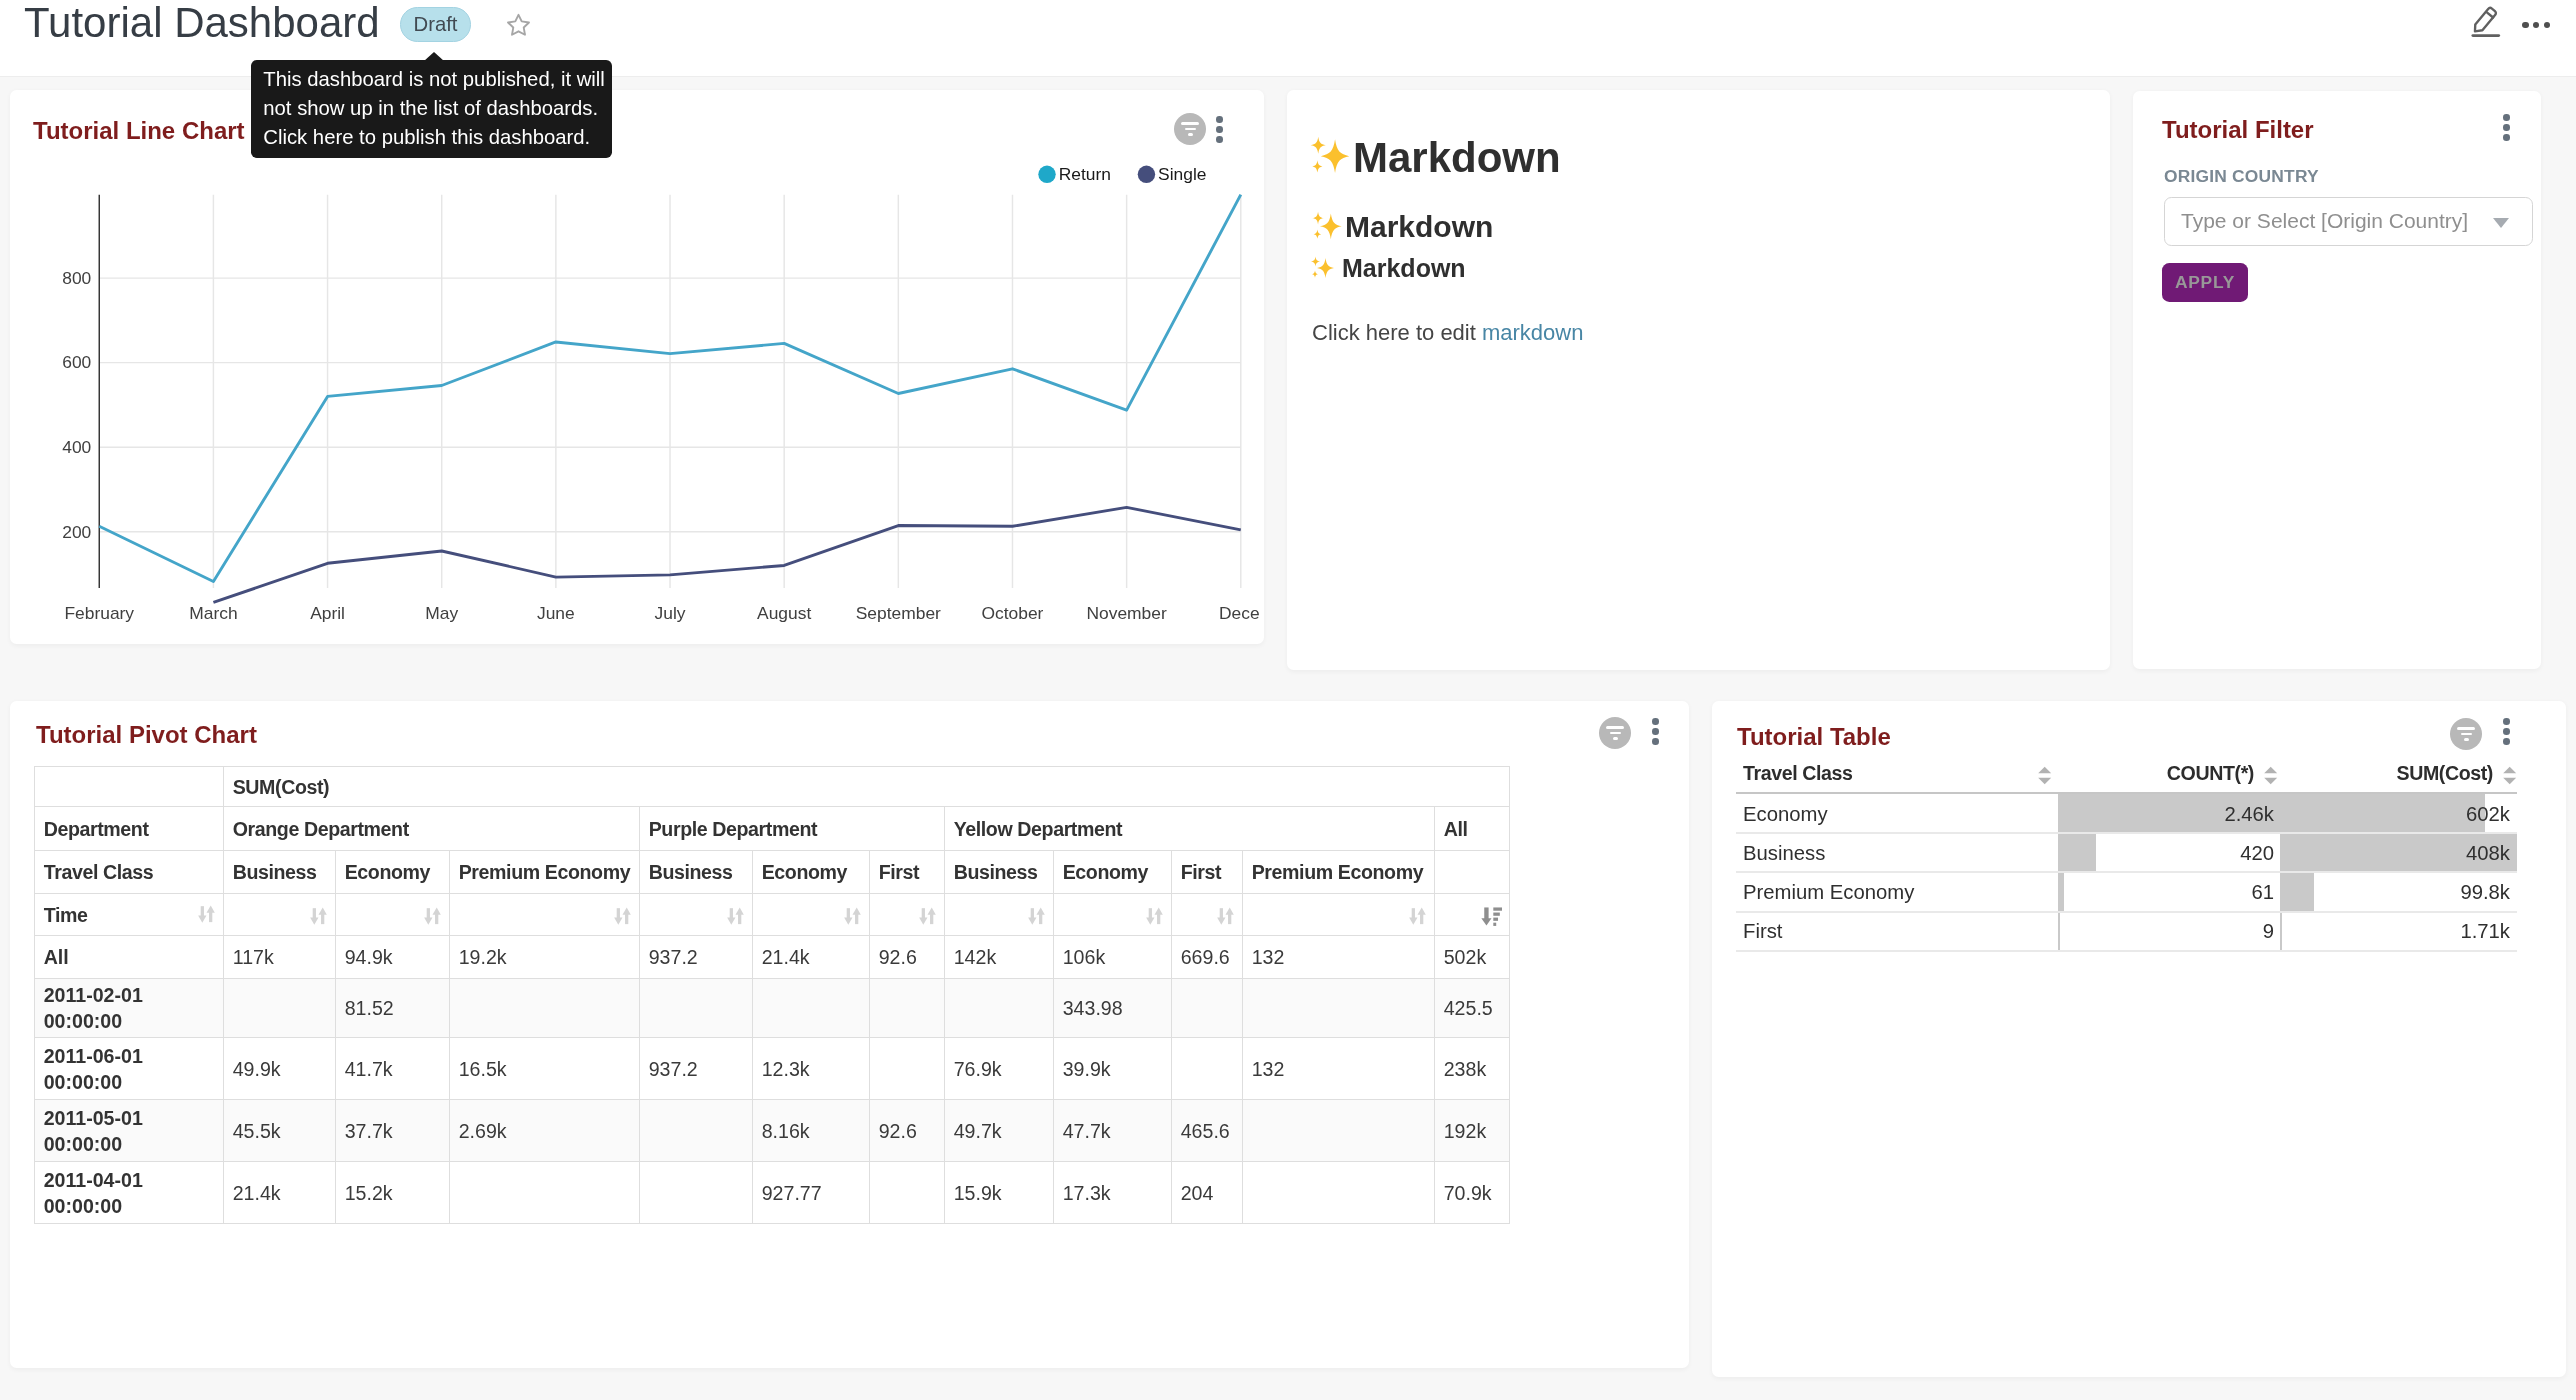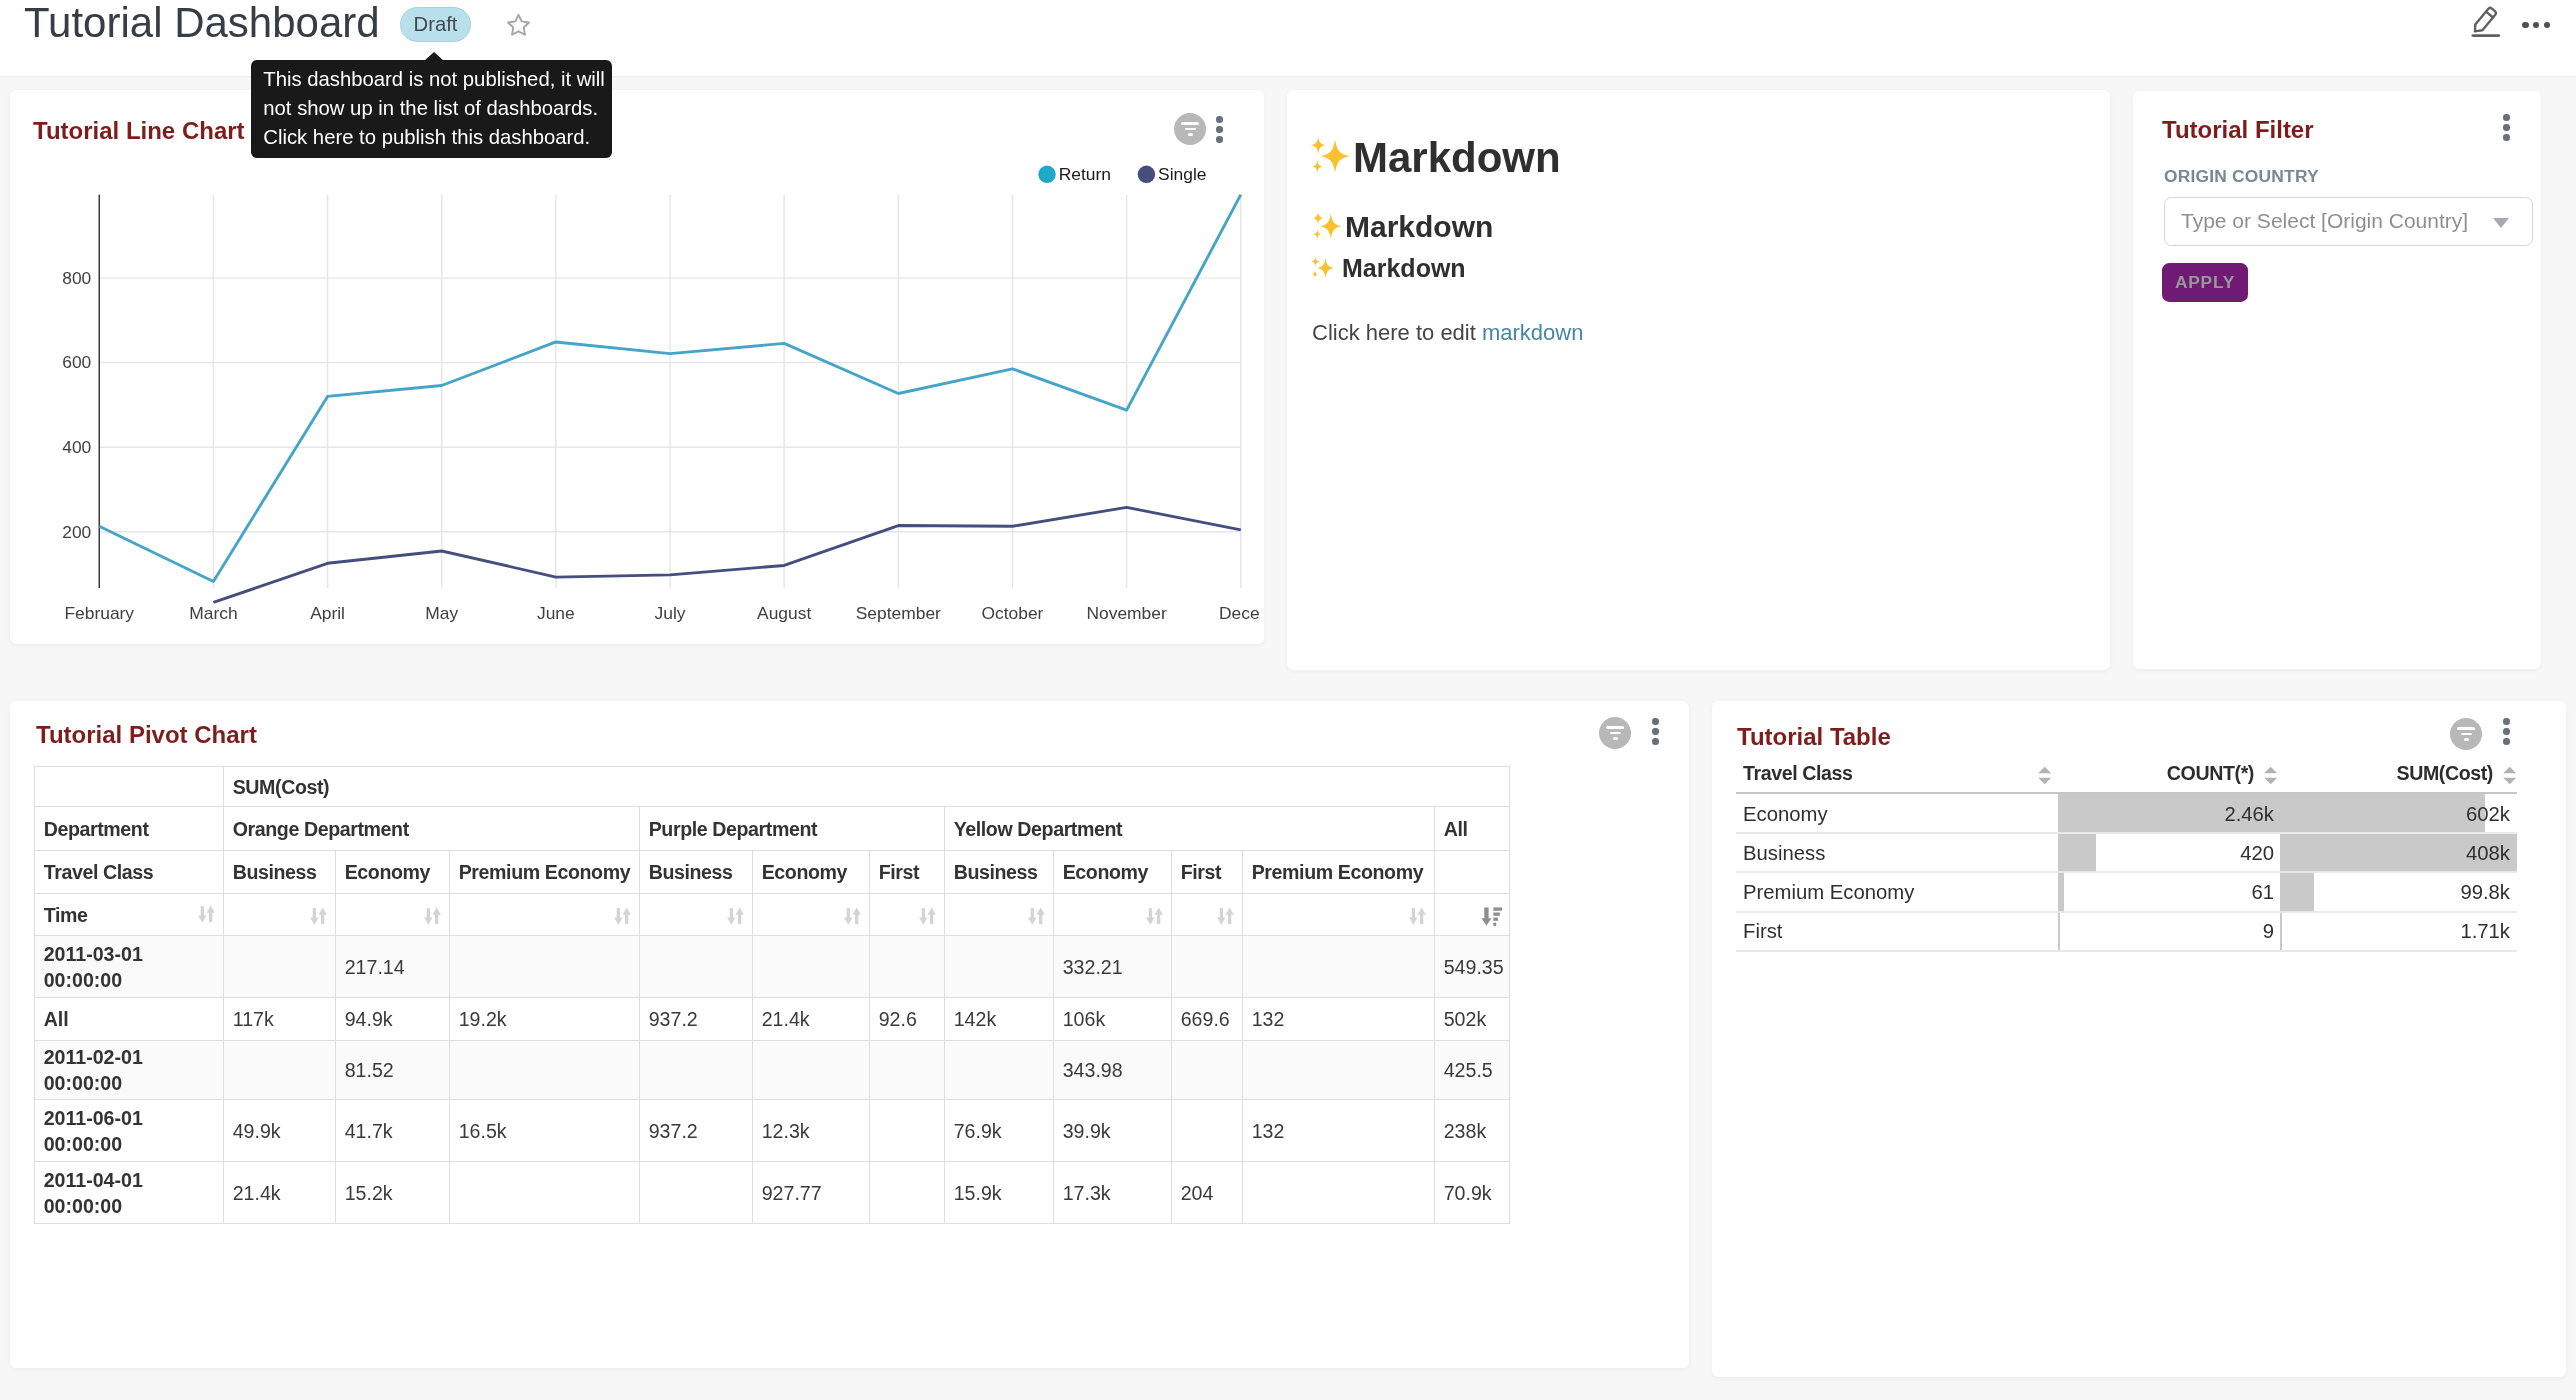--- a/index.html
+++ b/index.html
@@ -302,34 +302,20 @@
             <g fill="#8e8e8e">
               <rect x="4.5" y="2" width="6" height="17"></rect>
               <path d="M0.5 17 L14.5 17 L7.5 27 Z"></path>
               <rect x="17" y="2" width="12" height="4.5"></rect>
               <rect x="17" y="9" width="9" height="4.5"></rect>
               <rect x="17" y="16" width="6.5" height="4.5"></rect>
               <rect x="17" y="23" width="4" height="4.5"></rect>
             </g>
           </svg></td>
   </tr>
-  <tr style="height:62px;" class="zb">
-        <td class="rl">2011-03-01<br>00:00:00</td>
-        <td></td>
-        <td>217.14</td>
-        <td></td>
-        <td></td>
-        <td></td>
-        <td></td>
-        <td></td>
-        <td>332.21</td>
-        <td></td>
-        <td></td>
-        <td>549.35</td>
-      </tr>
   <tr style="height:43px;">
         <td class="rl">All</td>
         <td>117k</td>
         <td>94.9k</td>
         <td>19.2k</td>
         <td>937.2</td>
         <td>21.4k</td>
         <td>92.6</td>
         <td>142k</td>
         <td>106k</td>
@@ -357,20 +343,34 @@
         <td>41.7k</td>
         <td>16.5k</td>
         <td>937.2</td>
         <td>12.3k</td>
         <td></td>
         <td>76.9k</td>
         <td>39.9k</td>
         <td></td>
         <td>132</td>
         <td>238k</td>
+      </tr>
+  <tr style="height:62px;" class="zb">
+        <td class="rl">2011-05-01<br>00:00:00</td>
+        <td>45.5k</td>
+        <td>37.7k</td>
+        <td>2.69k</td>
+        <td></td>
+        <td>8.16k</td>
+        <td>92.6</td>
+        <td>49.7k</td>
+        <td>47.7k</td>
+        <td>465.6</td>
+        <td></td>
+        <td>192k</td>
       </tr>
   <tr style="height:62px;">
         <td class="rl">2011-04-01<br>00:00:00</td>
         <td>21.4k</td>
         <td>15.2k</td>
         <td></td>
         <td></td>
         <td>927.77</td>
         <td></td>
         <td>15.9k</td>

